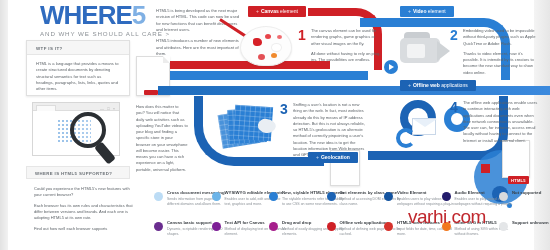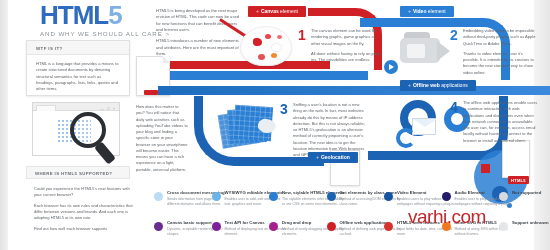--- a/index.html
+++ b/index.html
@@ -311,21 +311,21 @@
 </style>
 </head>
 <body>
 
 <div class="page">
   <div class="sheet-shadow-l"></div>
   <div class="sheet-shadow-r"></div>
   <div class="sheet">
 
     <div class="logo">
-      <div class="logo-main"><span>HTML</span><span class="five">5</span></div>
+      <div class="logo-main"><span>WHERE</span><span class="five">5</span></div>
       <div class="logo-sub">AND WHY WE SHOULD ALL CARE &gt;</div>
     </div>
 
     <div class="intro">
       <p>HTML5 is being developed as the next major revision of HTML. This code can now be used for new functions that can benefit developers and Internet users.</p>
       <p>HTML5 introduces a number of new elements and attributes. Here are the most important of them.</p>
     </div>
 
     <div class="wtf-card">
       <div class="wtf-head">WTF IS IT?</div>

